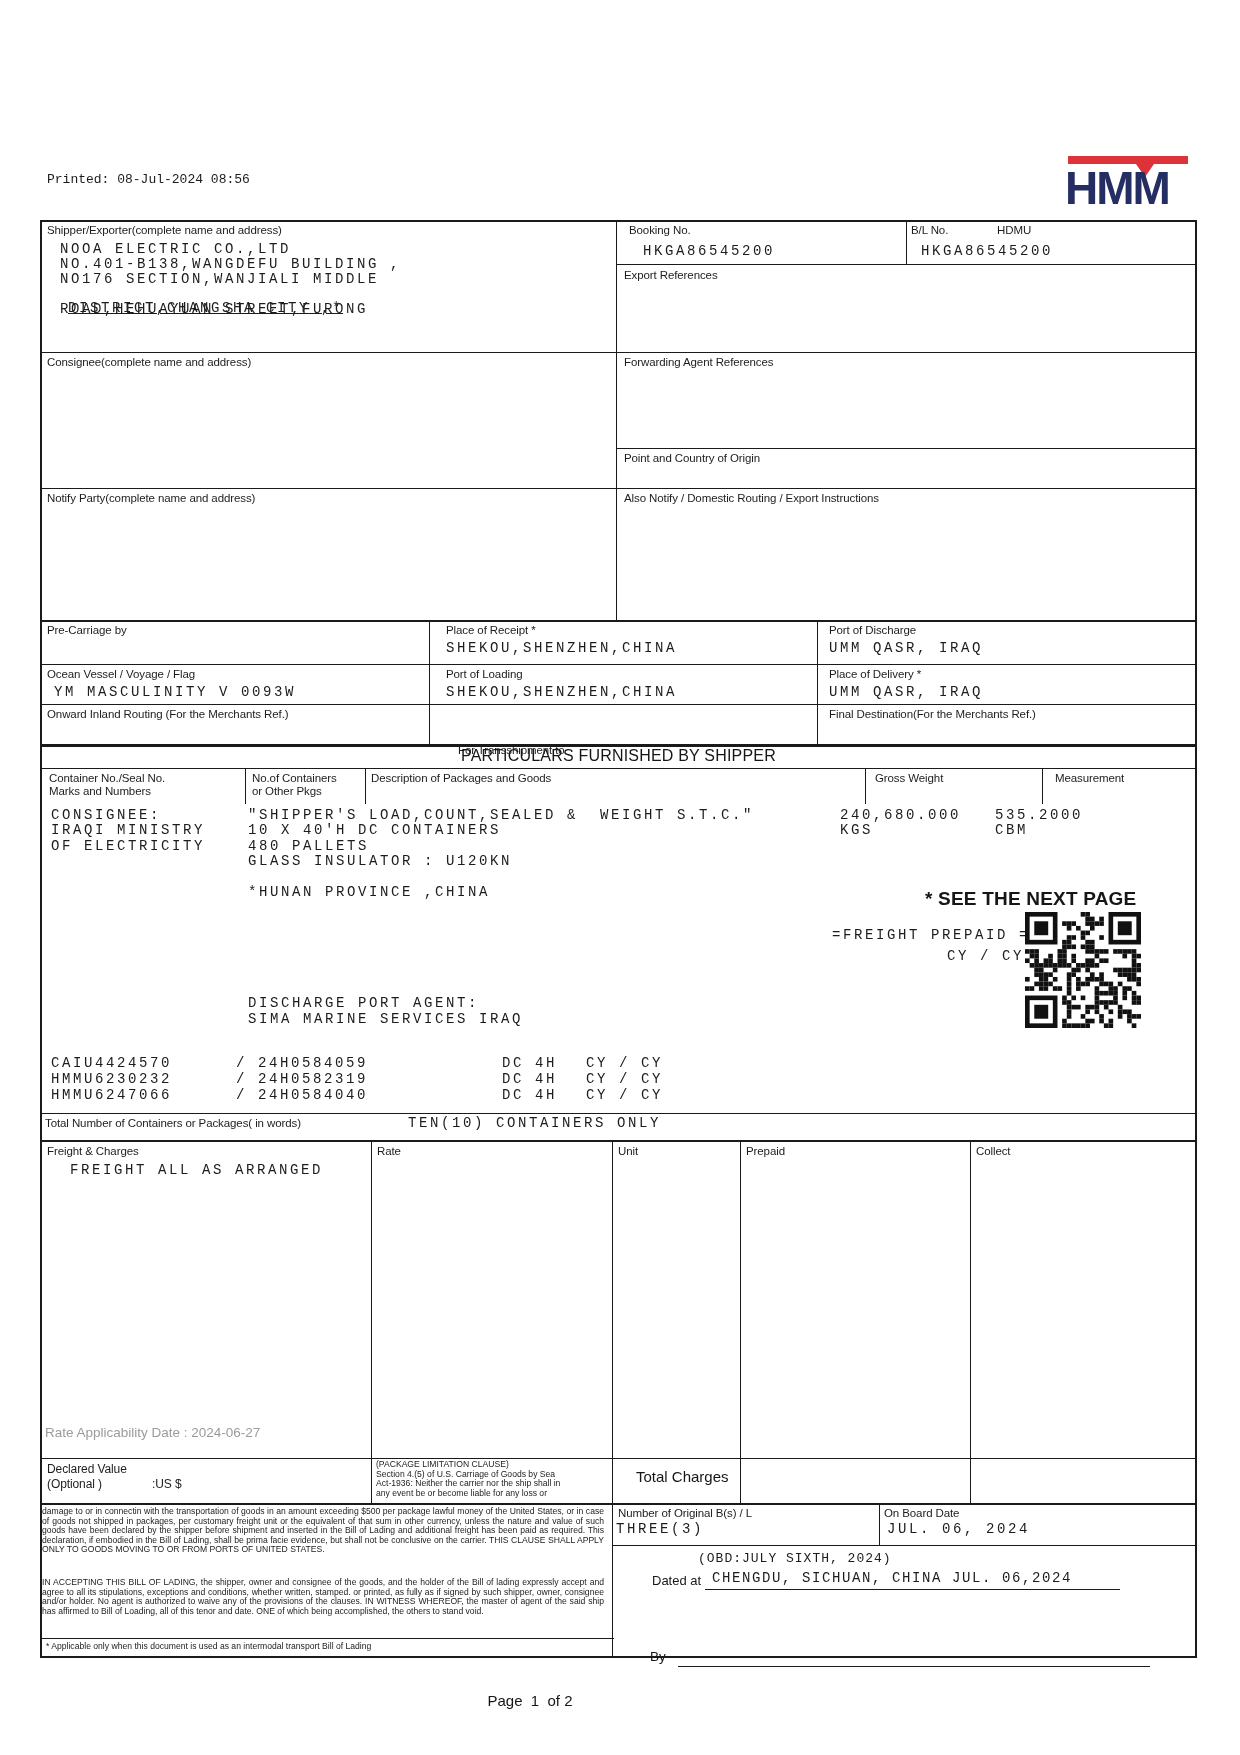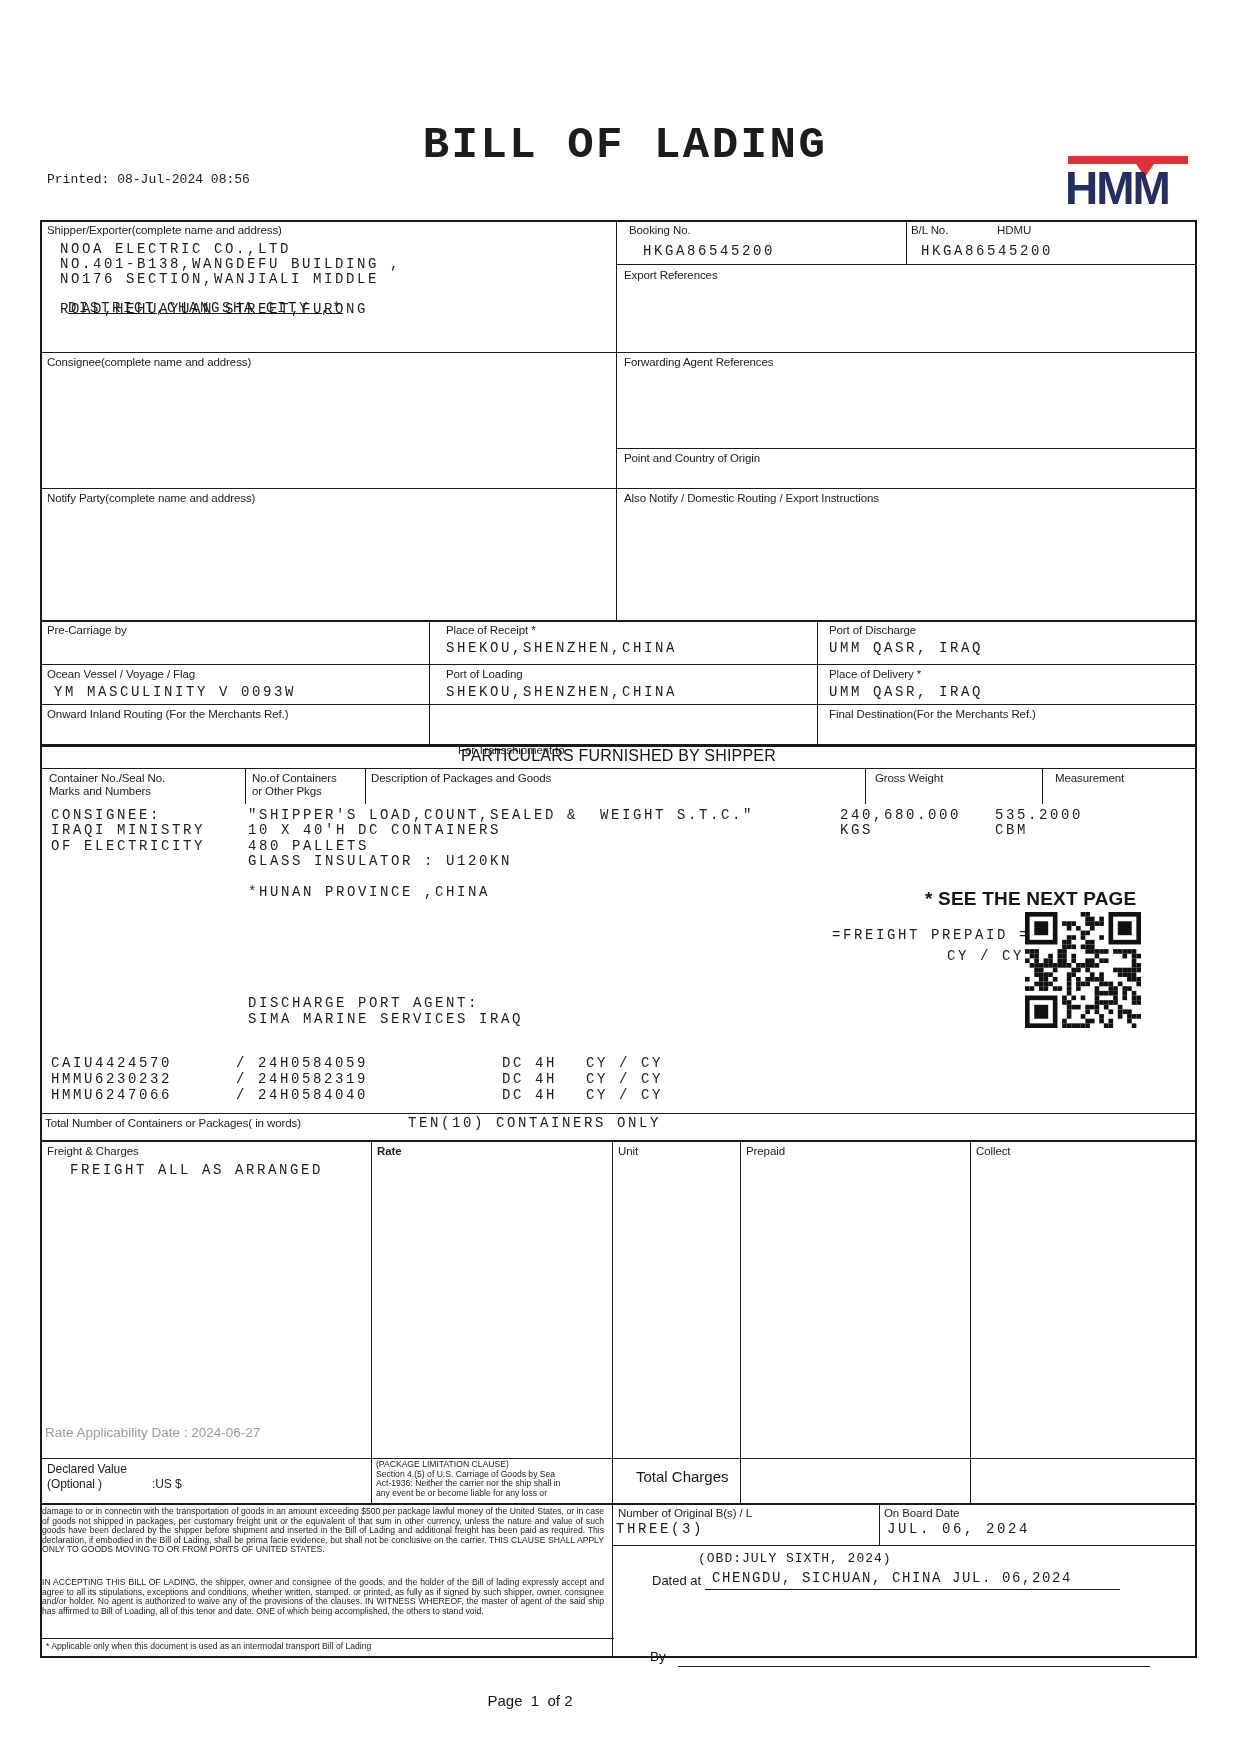--- a/index.html
+++ b/index.html
@@ -18,21 +18,20 @@
   .gray{color:#9b9b9b;}
   .seenext{font-size:19px;font-weight:bold;letter-spacing:0.2px;white-space:pre;}
   .right{text-align:left;}
 </style>
 </head>
 <body>
 
 <div class="page">
 
   <div class="abs mono" style="left:47px;top:172px;font-size:13px;">Printed: 08-Jul-2024 08:56</div>
-  <div class="abs mono title ctr" style="left:225px;top:120px;width:800px;">BILL OF LADING</div>
 
   <svg class="abs" style="left:1066px;top:150px;" width="124" height="58" viewBox="0 0 124 58">
     <path d="M2 6 L122 6 L122 14 L88 14 L79 27 L70 14 L2 14 Z" fill="#dd3338"></path>
     <text x="-1" y="54" font-size="46" font-weight="bold" letter-spacing="-2" font-family="Liberation Sans, sans-serif" fill="#252e62">HMM</text>
   </svg>
 
   <div class="abs lbl" style="left:47px;top:224px;">Shipper/Exporter(complete name and address)</div>
   <div class="abs mono val" style="left:60px;top:241px;">NOOA ELECTRIC CO.,LTD</div>
   <div class="abs mono val" style="left:60px;top:256px;">NO.401-B138,WANGDEFU BUILDING ,</div>
   <div class="abs mono val" style="left:60px;top:271px;">NO176 SECTION,WANJIALI MIDDLE</div>
@@ -335,21 +334,21 @@
     <span class="abs mono val" style="left:51px;">HMMU6247066</span>
     <span class="abs mono val" style="left:236px;">/ 24H0584040</span>
     <span class="abs mono val" style="left:502px;">DC 4H</span>
     <span class="abs mono val" style="left:586px;">CY / CY</span>
   </div>
 
   <div class="abs lbl" style="left:45px;top:1117px;">Total Number of Containers or Packages( in words)</div>
   <div class="abs mono val" style="left:408px;top:1115px;">TEN(10) CONTAINERS ONLY</div>
 
   <div class="abs lbl" style="left:47px;top:1145px;">Freight &amp; Charges</div>
-  <div class="abs lbl" style="left:377px;top:1145px;font-weight:bold;">Rate</div>
+  <div class="abs lbl" style="left:377px;top:1145px;">Rate</div>
   <div class="abs lbl" style="left:618px;top:1145px;">Unit</div>
   <div class="abs lbl" style="left:746px;top:1145px;">Prepaid</div>
   <div class="abs lbl" style="left:976px;top:1145px;">Collect</div>
   <div class="abs mono val" style="left:70px;top:1162px;">FREIGHT ALL AS ARRANGED</div>
   <div class="abs gray" style="left:45px;top:1425px;font-size:13.5px;">Rate Applicability Date : 2024-06-27</div>
 
   <div class="abs lbl" style="left:47px;top:1462px;font-size:12px;">Declared Value</div>
   <div class="abs lbl" style="left:47px;top:1477px;font-size:12px;">(Optional )</div>
   <div class="abs lbl" style="left:152px;top:1477px;font-size:12px;">:US $</div>
   <div class="abs tiny" style="left:376px;top:1460px;width:228px;text-align:left;">

